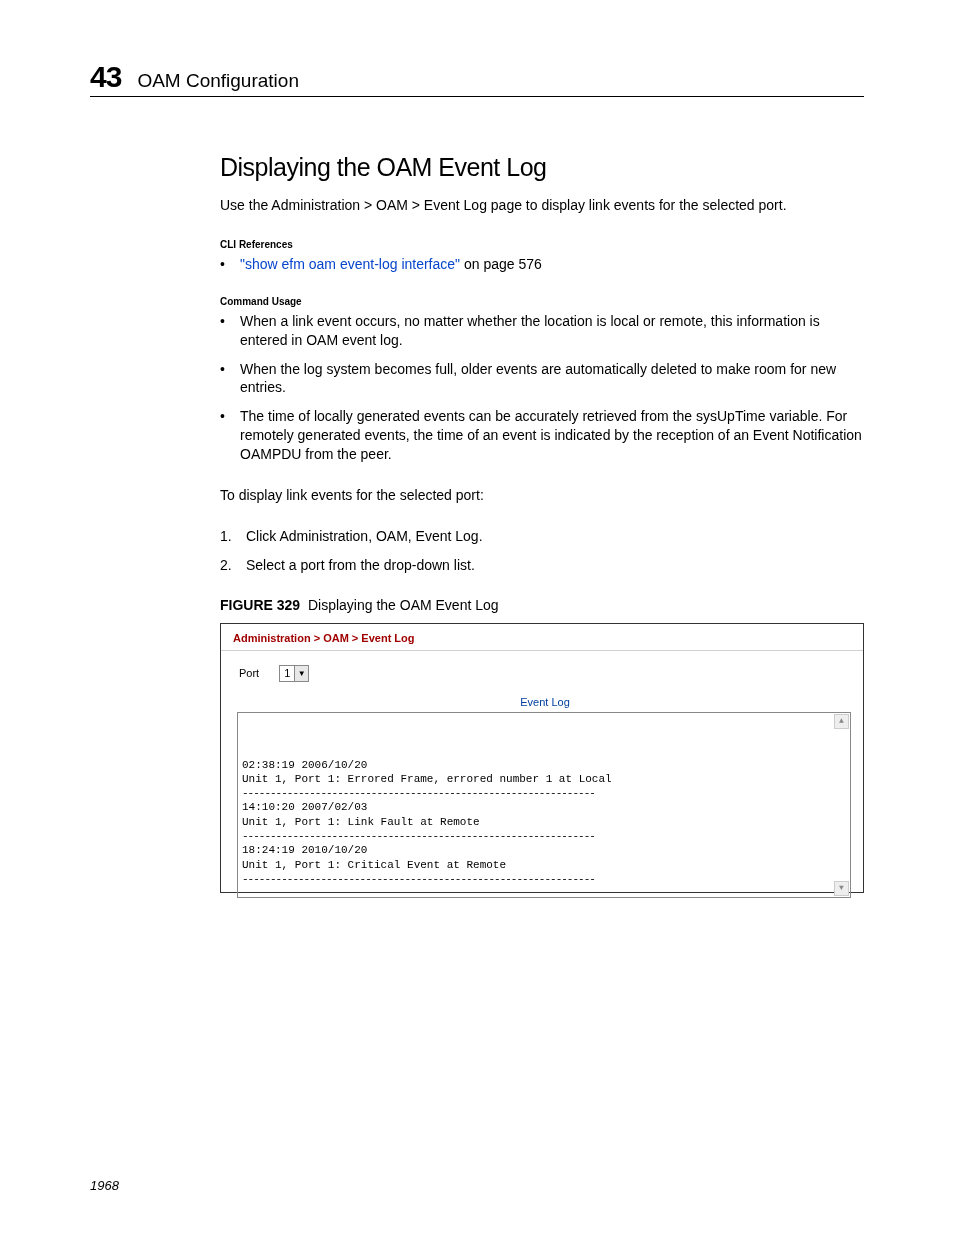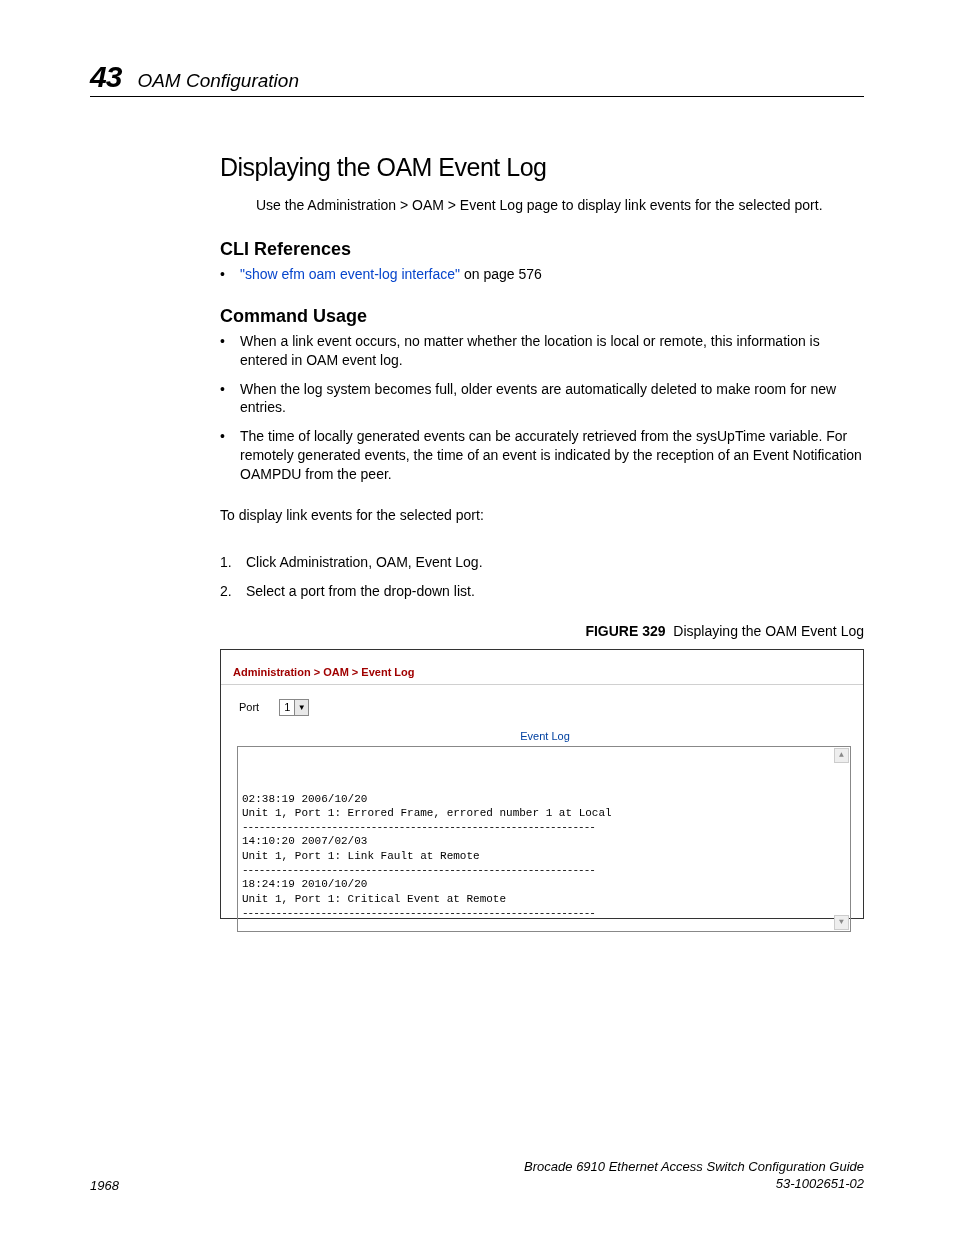--- a/index.html
+++ b/index.html
@@ -13,21 +13,20 @@
       position: relative;
       padding: 60px 90px 50px 90px;
     }
     .header {
       display: flex;
       align-items: baseline;
       gap: 16px;
       border-bottom: 1px solid #000;
       padding-bottom: 2px;
       margin-bottom: 56px;
-      font-style: italic;
     }
     .chapter-num {
       font-size: 30px;
       font-weight: bold;
       letter-spacing: -1px;
     }
     .chapter-title {
       font-size: 19px;
     }
     .content {
@@ -36,24 +35,23 @@
     .section-title {
       font-size: 25px;
       font-weight: normal;
       margin-bottom: 14px;
       letter-spacing: -0.5px;
     }
     .intro {
       font-size: 14px;
       margin-bottom: 24px;
       line-height: 1.35;
-      margin-left: 36px;
     }
     .subhead {
-      font-size: 18px;
+      font-size: 10px;
       font-weight: bold;
       margin-bottom: 5px;
     }
     .bullet-list {
       margin-bottom: 22px;
     }
     .bullet-item {
       display: flex;
       align-items: flex-start;
       gap: 10px;
@@ -66,51 +64,50 @@
       flex-shrink: 0;
       width: 10px;
     }
     .bullet-text {
       flex: 1;
     }
     .link {
       color: #0645cc;
     }
     .iface-intro {
-      margin-bottom: 28px;
+      margin-bottom: 22px;
       line-height: 1.35;
     }
     .num-list {
       margin-bottom: 22px;
     }
     .num-item {
       display: flex;
       align-items: flex-start;
       gap: 10px;
       margin-bottom: 10px;
       line-height: 1.35;
     }
     .num-label {
       width: 16px;
       flex-shrink: 0;
     }
     .fig-caption {
       font-size: 14px;
       margin-bottom: 10px;
-      text-align: right;
     }
     .fig-caption .fig-label {
       font-weight: bold;
     }
     .screenshot {
       border: 1px solid #333;
       background: #fff;
       height: 270px;
       position: relative;
-      padding: 16px 12px 0 12px;
+      padding: 8px 12px 0 12px;
     }
     .breadcrumb {
       color: #a00000;
       font-size: 11px;
       font-weight: bold;
       border-bottom: 1px solid #d0d0d0;
       padding: 0 0 6px 0;
       margin: 0 -12px;
       padding-left: 12px;
     }
@@ -275,17 +272,13 @@
 <span>18:24:19 2010/10/20</span>
 <span>Unit 1, Port 1: Critical Event at Remote</span>
 <span class="divider">---------------------------------------------------------------</span>
     </div>
   </div>
 
 </div>
 
 <div class="footer">
   <span>1968</span>
-  <span class="footer-right">
-    <span>Brocade 6910 Ethernet Access Switch Configuration Guide</span><br>
-    <span>53-1002651-02</span>
-  </span>
 </div>
 
 </body></html>

